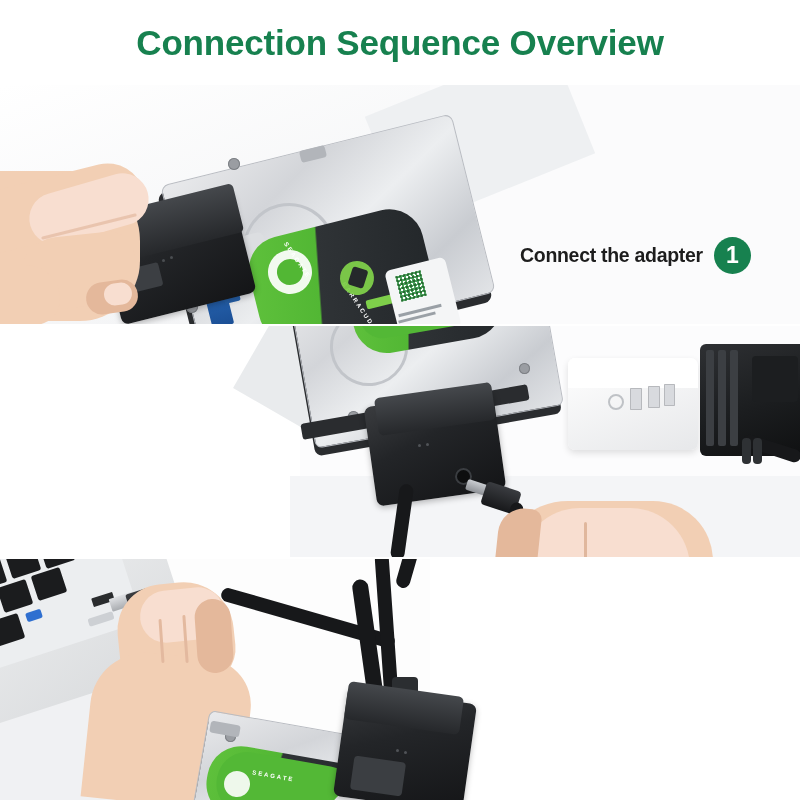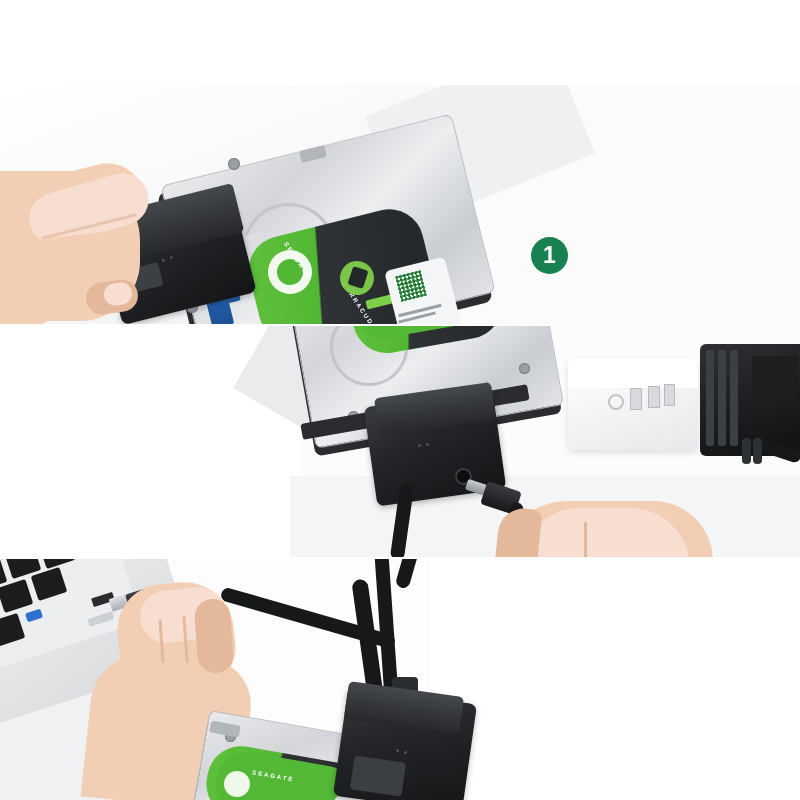--- a/index.html
+++ b/index.html
@@ -106,20 +106,23 @@
   .key{background:#1b1c1e;border-radius:2.5px;}
   .usb-slot{background:#2a2c2e;border-radius:1px;}
   .usb-connector{background:linear-gradient(180deg,#3c3e41,#1b1d1f);border-radius:2px;}
   .usb-metal{background:linear-gradient(180deg,#dfe1e4,#a9acb0);border-radius:1px;}
 </style>
 </head>
 <body>
 
 <div class="page">
 
+  <div class="title-bar">
+    <div class="title">Connection Sequence Overview</div>
+  </div>
 
   <div class="panel" id="panel1">
     <div class="photo">
 
       <div class="sh surface" style="left:0;top:0;width:800px;height:239px;background:#fbfbfc;"></div>
       <div class="sh" style="left:0;top:0;width:430px;height:239px;background:linear-gradient(160deg,#ffffff,#f0f1f3);"></div>
       <div class="sh" style="left:380px;top:-10px;width:200px;height:120px;background:#eef0f2;transform:rotate(-22deg);"></div>
 
       <div class="sh hdd-edge" style="left:175px;top:70px;width:300px;height:185px;border-radius:8px;transform:rotate(-14deg);"></div>
       <div class="sh hdd-body" style="left:178px;top:62px;width:298px;height:182px;border-radius:8px;transform:rotate(-14deg);"></div>
@@ -158,20 +161,21 @@
       <div class="sh skin-l" style="left:28px;top:98px;width:122px;height:52px;border-radius:40px;transform:rotate(-16deg);"></div>
       <div class="sh skin" style="left:20px;top:150px;width:116px;height:72px;border-radius:46px 30px 40px 40px;transform:rotate(-6deg);"></div>
       <div class="sh skin-d" style="left:86px;top:196px;width:52px;height:32px;border-radius:26px;transform:rotate(-8deg);"></div>
       <div class="sh skin-l" style="left:104px;top:198px;width:28px;height:22px;border-radius:12px;transform:rotate(-8deg);"></div>
       <div class="sh" style="left:40px;top:140px;width:98px;height:3px;background:#e3b99f;border-radius:3px;transform:rotate(-14deg);opacity:.7;"></div>
       <div class="sh skin" style="left:-60px;top:180px;width:120px;height:60px;border-radius:0 40px 30px 0;"></div>
     </div>
 
     <div class="callout" id="callout1">
       <div class="lines">
+        <span class="l1">Connect the adapter</span>
       </div>
       <div class="badge">1</div>
     </div>
   </div>
 
   <div class="divider" style="top:324px;"></div>
 
   <div class="panel" id="panel2">
     <div class="photo">
       <div class="sh" style="left:0;top:0;width:800px;height:231px;background:#fcfcfd;"></div>

